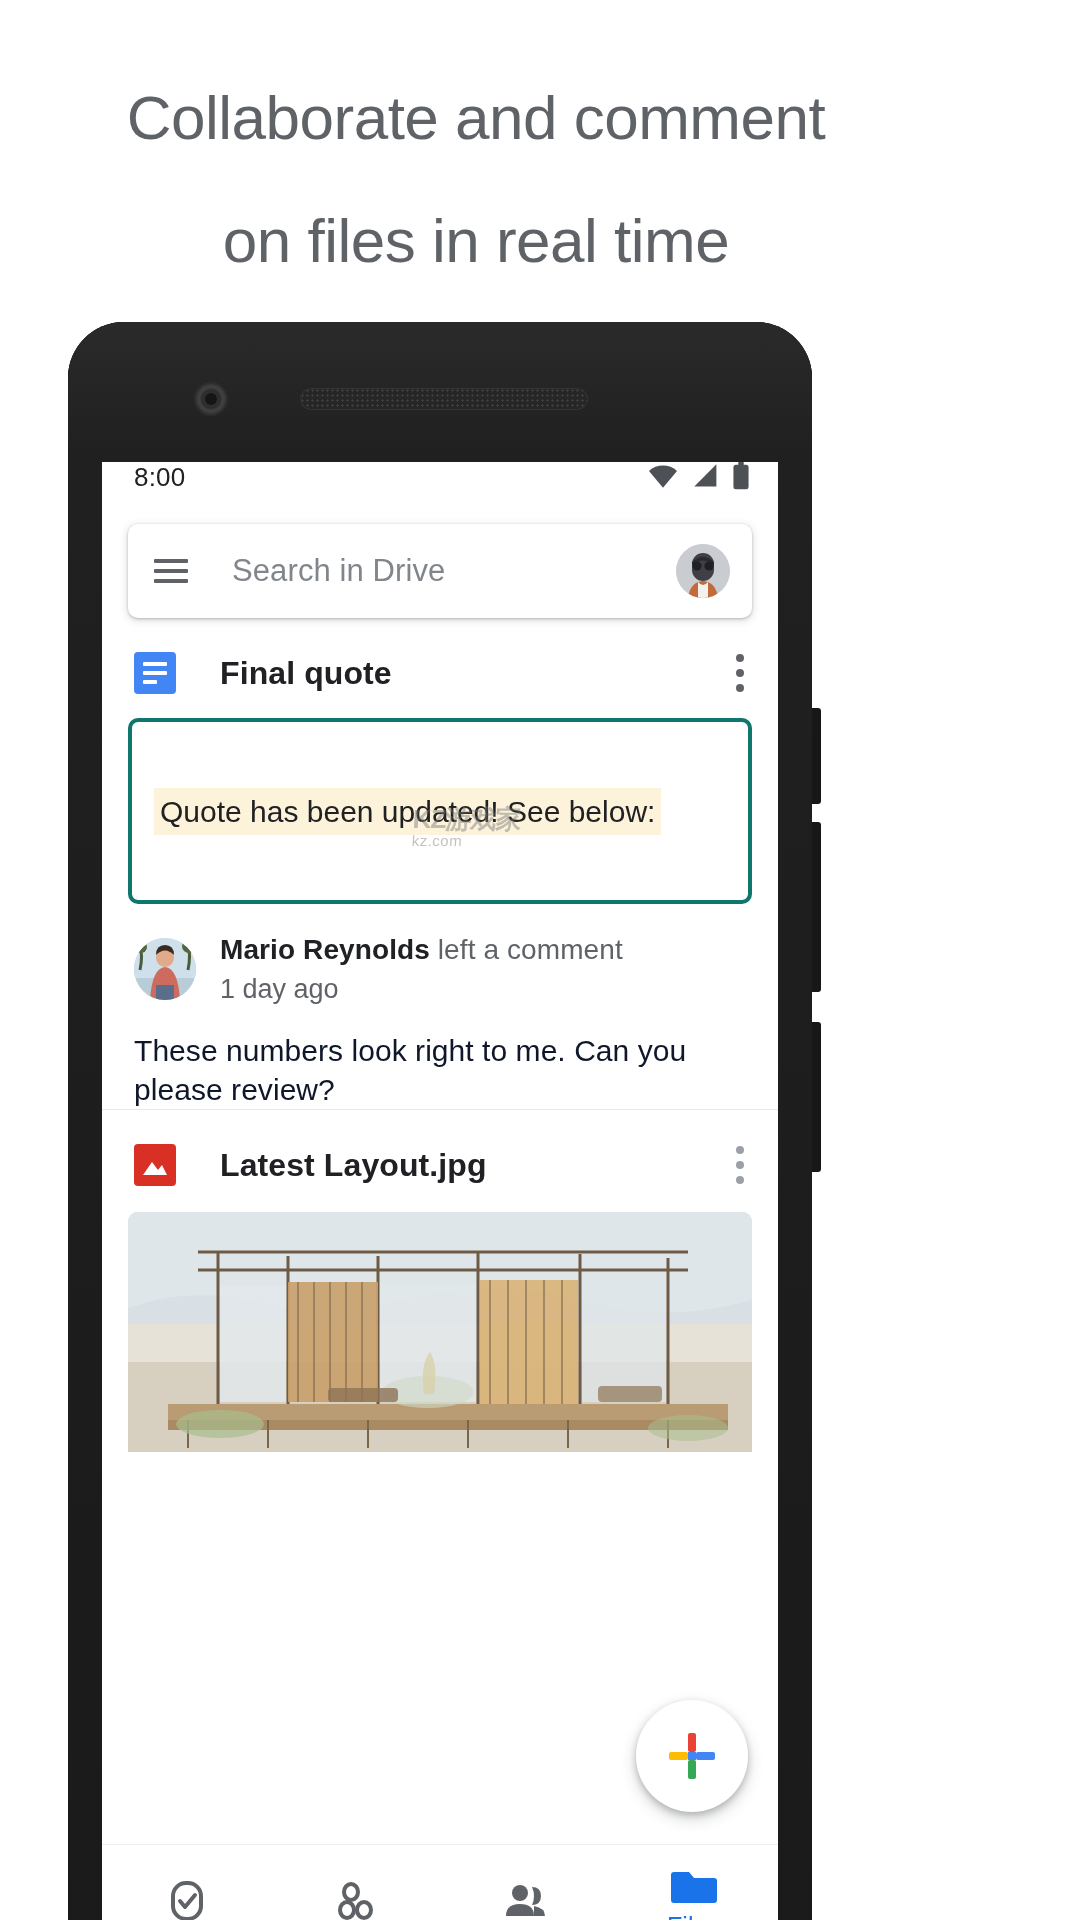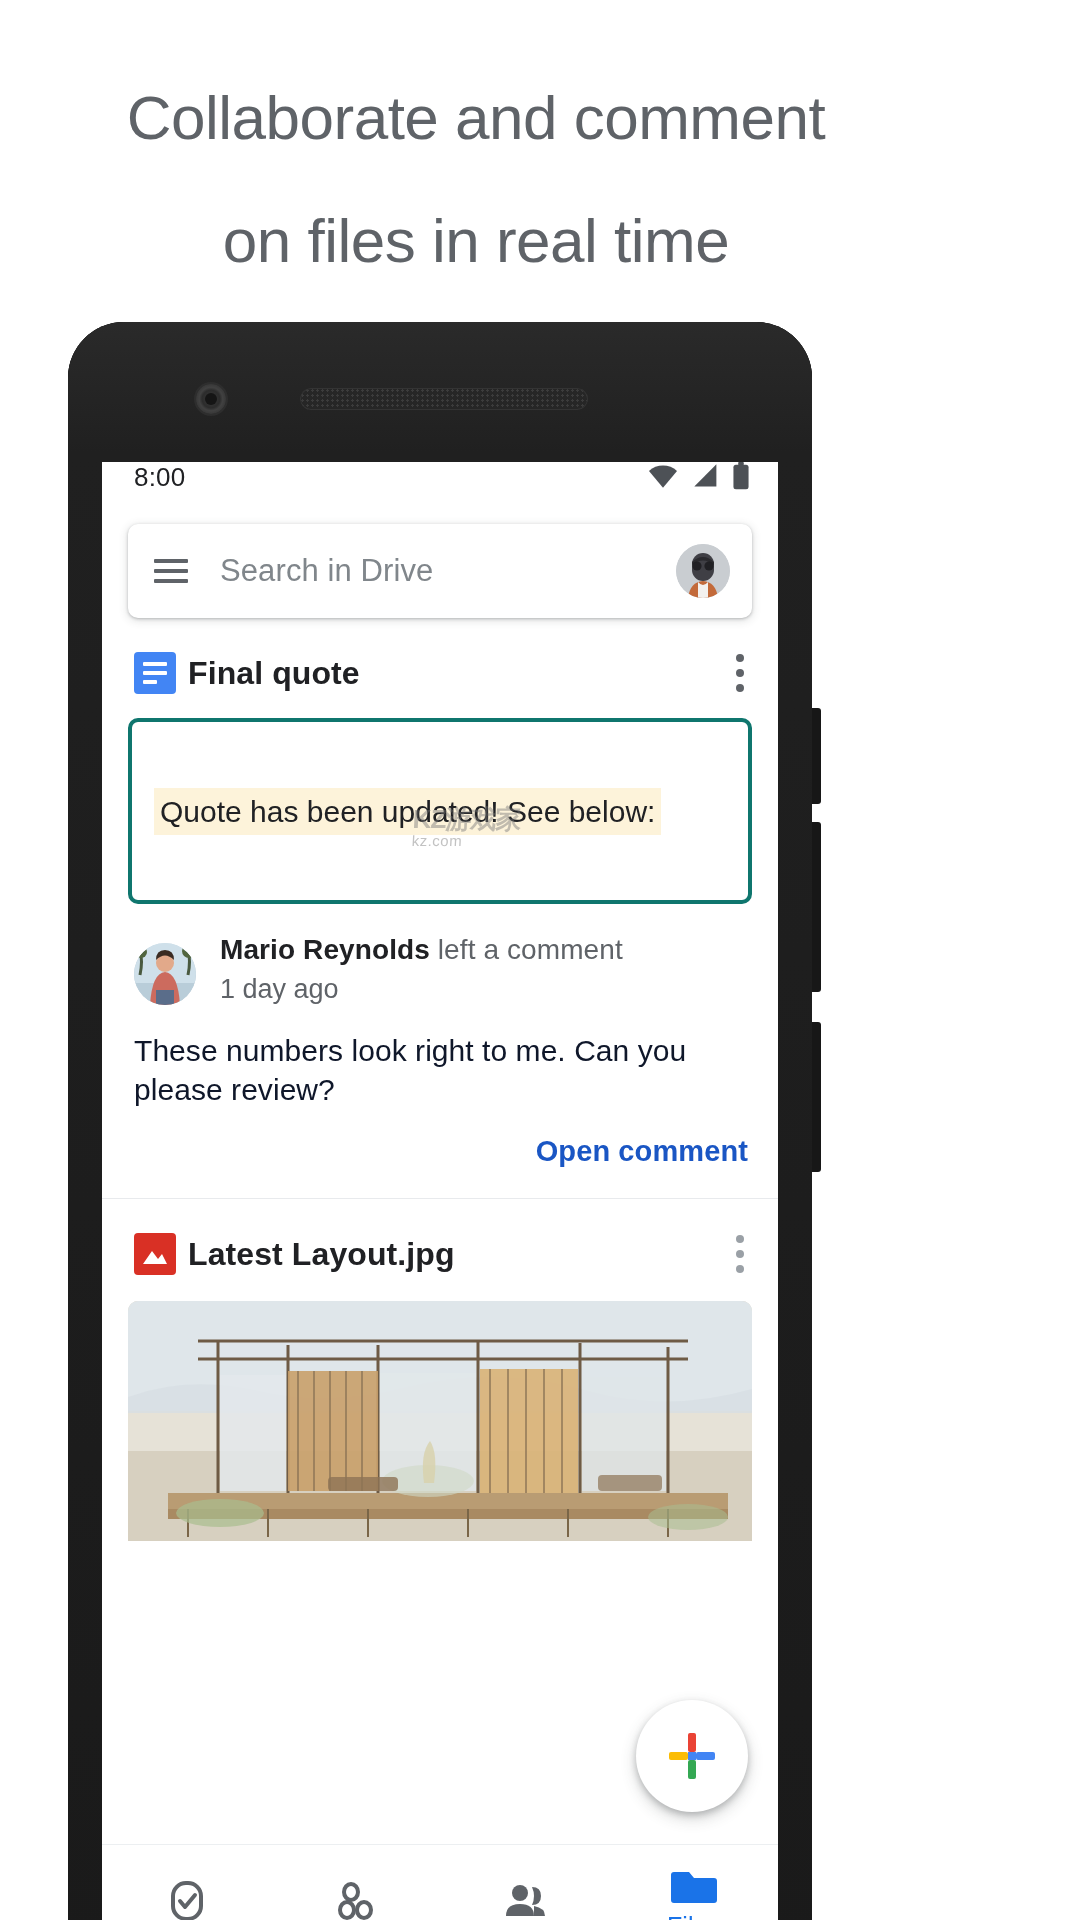--- a/index.html
+++ b/index.html
@@ -104,20 +104,21 @@
   
   .searchbar-wrap { padding: 6px 26px 0 26px; }
   .searchbar {
     height: 94px;
     background: #fff;
     border-radius: 10px;
     box-shadow: 0 1px 3px rgba(60,64,67,.30), 0 2px 8px 1px rgba(60,64,67,.15);
     display: flex;
     align-items: center;
     padding: 0 22px 0 26px;
+    gap: 12px;
   }
   .hamburger { width: 34px; height: 24px; display:flex; flex-direction:column; justify-content:space-between; flex:0 0 auto; }
   .hamburger i { display:block; height:4px; background:#5f6368; border-radius:1px; }
   .search-placeholder {
     flex: 1 1 auto;
     margin-left: 32px;
     font-size: 31px;
     color: #80868b;
     letter-spacing: 0.1px;
   }
@@ -140,21 +141,21 @@
   .file-icon.doc { background:#4285f4; }
   .file-icon.doc i {
     position:absolute; background:#fff; height:4px; border-radius:1px; left:9px;
   }
   .file-icon.doc i:nth-child(1){ top:10px; width:24px;}
   .file-icon.doc i:nth-child(2){ top:19px; width:24px;}
   .file-icon.doc i:nth-child(3){ top:28px; width:14px;}
   .file-icon.img { background:#d93025; }
   .file-icon.img svg { position:absolute; left:7px; top:9px; }
   .file-name {
-    margin-left: 12px;
+    margin-left: 44px;
     font-size: 32px;
     font-weight: 700;
     color: #202124;
     letter-spacing: 0.1px;
     flex: 1 1 auto;
     white-space: nowrap;
   }
   .kebab { width: 8px; flex:0 0 auto; display:flex; flex-direction:column; gap:7px; align-items:center; padding: 0 10px; }
   .kebab b { width:8px; height:8px; border-radius:50%; background:#5f6368; display:block; }
   .kebab.light b { background:#9aa0a6; }
@@ -188,21 +189,21 @@
     font-size: 26px;
     font-weight: 700;
     letter-spacing: -1px;
     pointer-events: none;
     transform: skewX(-3deg);
     line-height: 1.05;
   }
   .watermark small { display:block; font-size:15px; font-weight:400; letter-spacing:0.5px;}
 
   
-  .comment-head { display:flex; align-items:flex-end; padding: 28px 28px 0 32px; }
+  .comment-head { display:flex; align-items:center; padding: 28px 28px 0 32px; }
   .comment-avatar {
     width: 62px; height: 62px; border-radius: 50%;
     flex:0 0 auto; overflow:hidden; position:relative;
     background: linear-gradient(180deg,#cfe0ea 0%, #b6c9d6 60%, #9fb4c2 100%);
   }
   .comment-meta { margin-left: 24px; padding-top: 2px; }
   .comment-line1 { font-size: 28px; color:#5f6368; letter-spacing:0.1px;}
   .comment-line1 b { color:#202124; font-weight:700; }
   .comment-time { font-size: 27px; color:#5f6368; margin-top: 8px; }
   .comment-body {
@@ -372,23 +373,20 @@
           <span class="comment-line1">
             <b>Mario Reynolds</b>
             <span>left a comment</span>
           </span>
           <span class="comment-time" style="display:block">1 day ago</span>
         </span>
       </div>
 
       <div class="comment-body">These numbers look right to me. Can you please review?</div>
 
-      <div class="comment-action">
-        <span class="open-comment">Open comment</span>
-      </div>
     </div>
 
     <div class="divider"></div>
 
     <div class="card-section">
       <div class="file-row">
         <span class="file-icon img">
           <svg width="28" height="24" viewBox="0 0 28 24">
               <path d="M2 22 L11 9 L17 17 L21 12 L26 22 Z" fill="#fff"></path>
             </svg>

